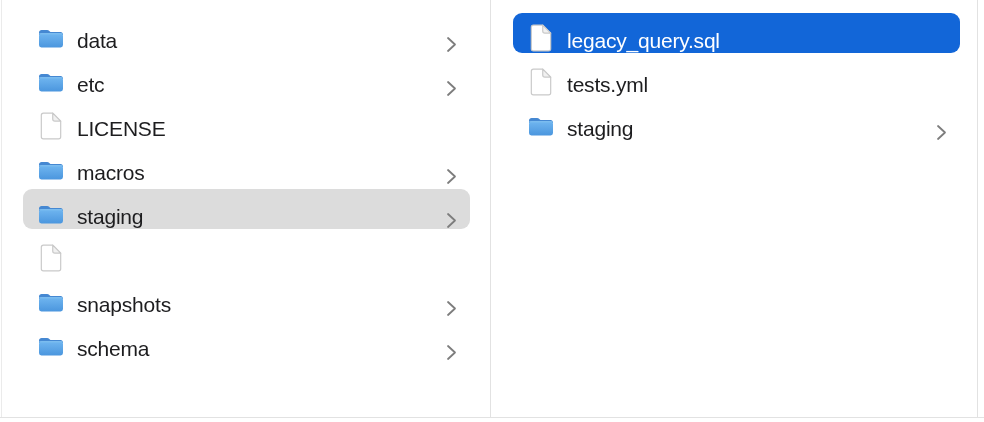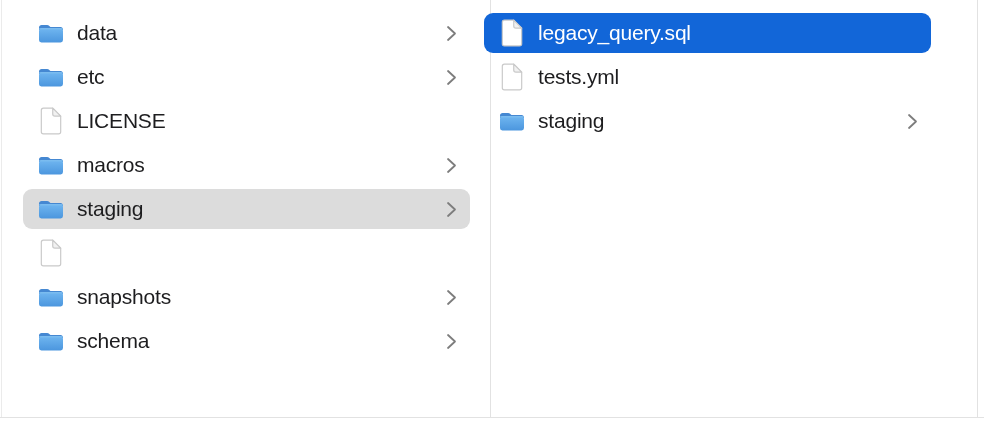--- a/index.html
+++ b/index.html
@@ -21,28 +21,28 @@
   }
   .finder{position:absolute;inset:0;background:var(--bg);}
   .edge-line{position:absolute;top:0;bottom:5px;width:1px;background:var(--edge);}
   .edge-left{left:1px;}
   .edge-right{left:977px;background:var(--divider);}
   .col-divider{position:absolute;top:0;bottom:5px;left:490px;width:1px;background:var(--divider);}
   .bottom-line{position:absolute;left:0;right:0;top:417px;height:1px;background:var(--divider);}
 
   .column{position:absolute;top:0;bottom:6px;padding-top:13px;overflow:hidden;}
   .column.left{left:2px;width:488px;}
-  .column.right{left:463px;width:485px;}
+  .column.right{left:492px;width:485px;}
 
   .row{
     height:40px;
     margin-bottom:4px;
     border-radius:9px;
     display:flex;
-    align-items:center;
+    align-items:flex-end;
     padding:0 13px 0 14px;
     cursor:default;
   }
   .column.left .row{margin-left:21px;margin-right:20px;}
   .column.right .row{margin-left:21px;margin-right:17px;}
   .row.selected-gray{background:var(--sel-gray);}
   .row.selected-blue{background:var(--sel-blue);}
   .row.selected-blue .label{color:var(--text-sel);}
 
   .icon-slot{

